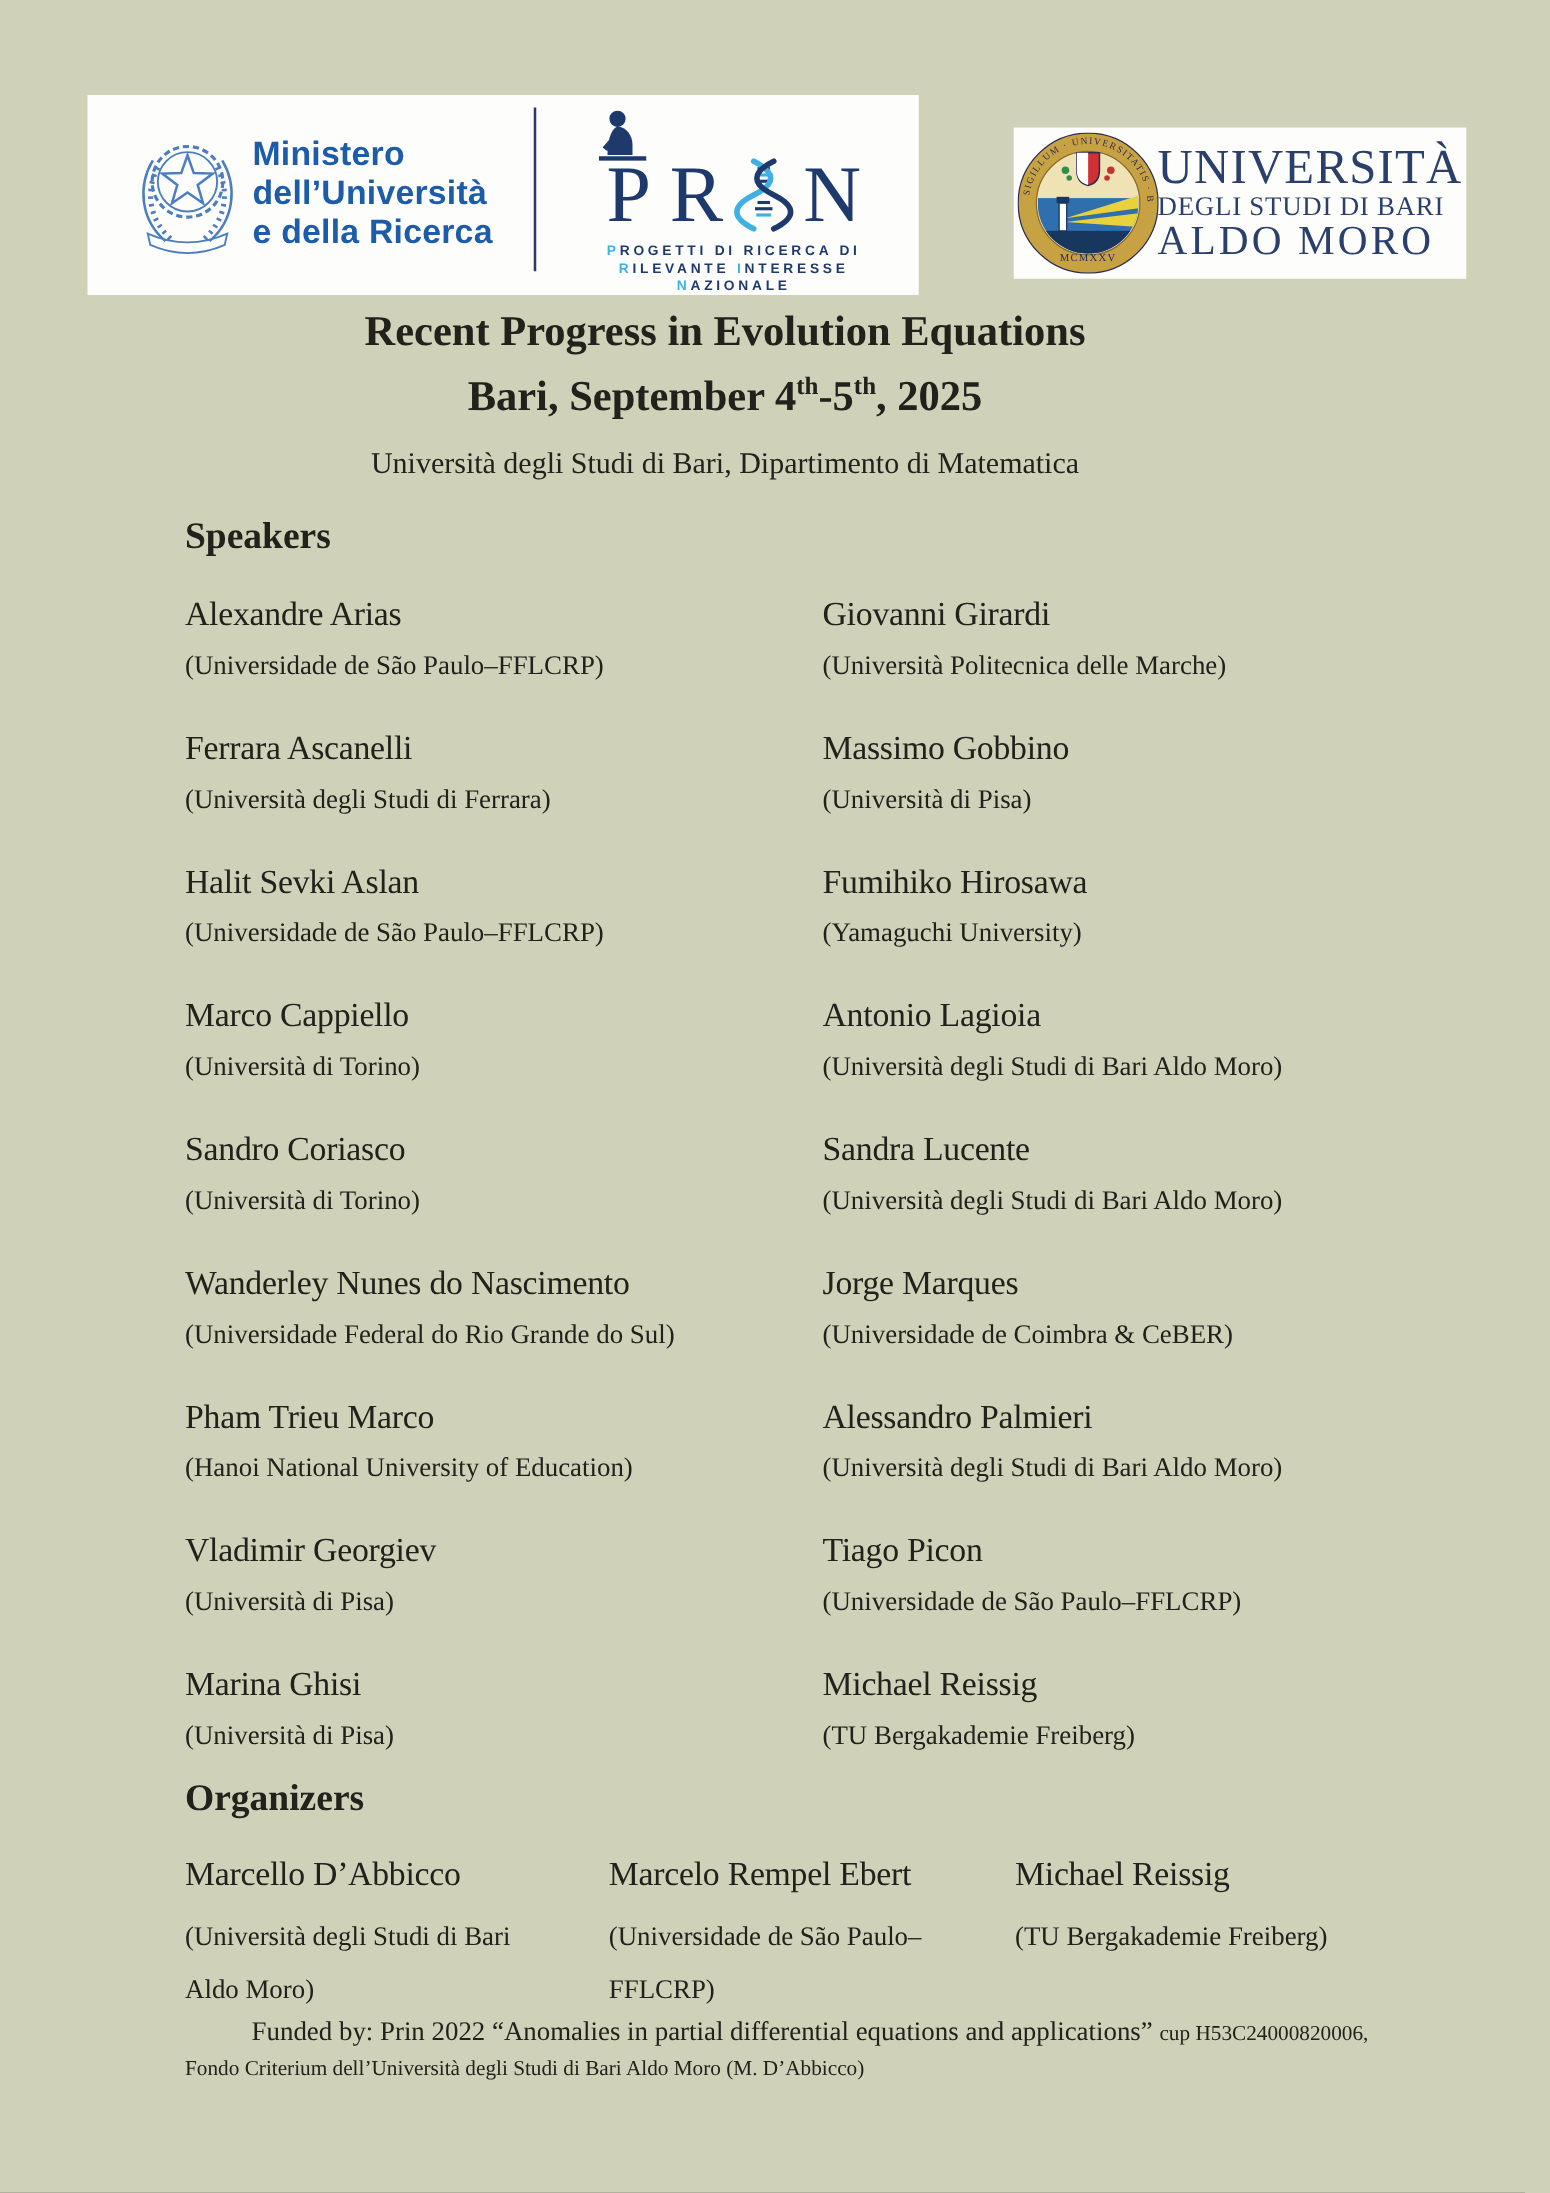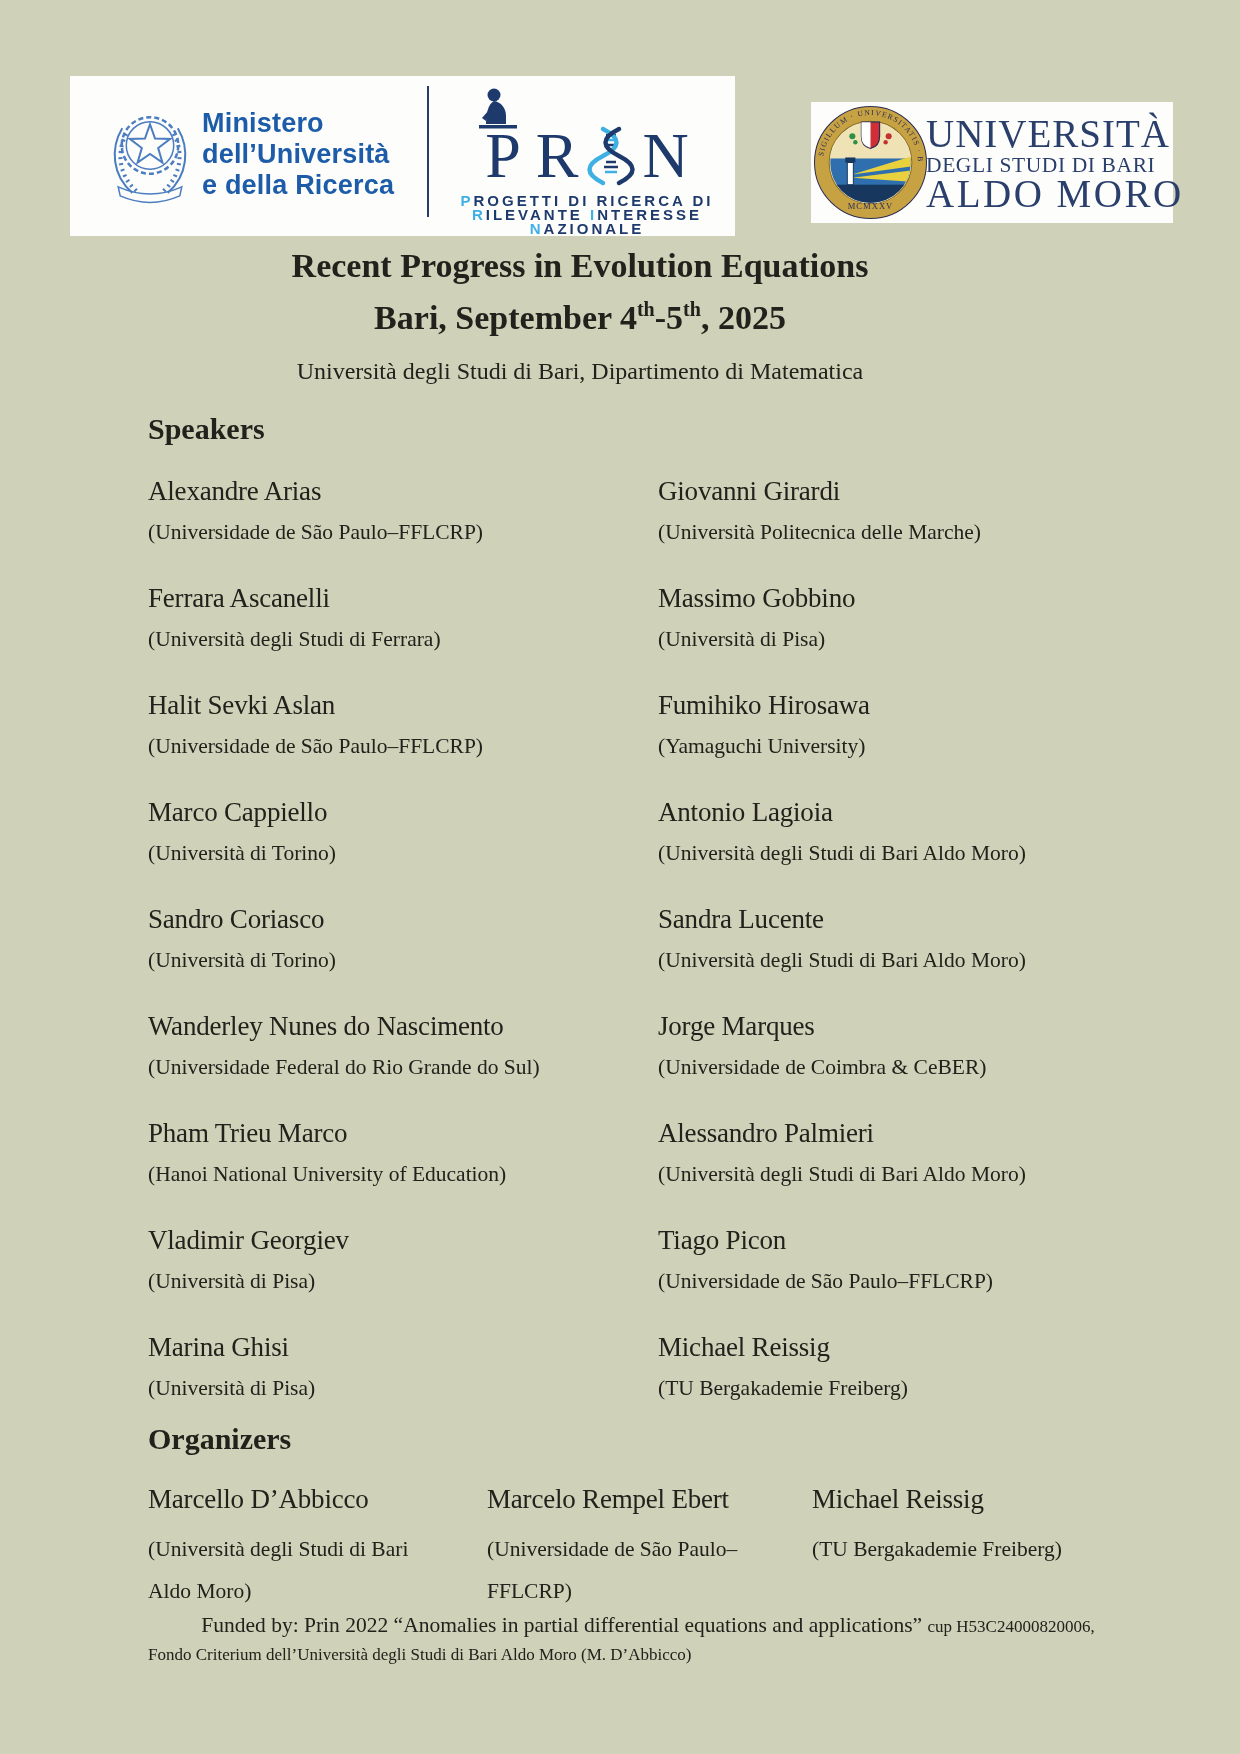--- a/index.html
+++ b/index.html
@@ -19,29 +19,29 @@
   }
   .divider { position:absolute; left:357px; top:10px; width:2px; height:131px; background:#2a3a6a; }
   .prin { position:absolute; left:383px; top:6px; width:268px; text-align:center; }
   .prin-sil { position:absolute; left:26px; top:6px; }
   .prin-letters {
     margin-top:46px; display:flex; align-items:center; justify-content:center; gap:15px;
     color:#1e3a6d; font-size:64px; line-height:56px; font-family:"Liberation Serif", serif;
   }
   .prin-cap {
     margin-top:10px; font-family:"Liberation Sans", sans-serif; font-weight:bold;
-    font-size:15px; letter-spacing:3px; color:#1e3a6d; line-height:14px;
+    font-size:11px; letter-spacing:3px; color:#1e3a6d; line-height:14px;
   }
   .cap-init { color:#3fb0e4; }
   .logo-box2 { position:absolute; left:811px; top:102px; width:362px; height:121px; background:#fdfdfb; }
   .seal { position:absolute; left:3px; top:4px; }
   .uniba-text { position:absolute; left:115px; top:12px; color:#2b3f6d; white-space:nowrap; }
   .uniba-l1 { font-size:39px; line-height:40px; letter-spacing:1px; }
   .uniba-l2 { font-size:21.5px; line-height:23px; letter-spacing:0.6px; }
-  .uniba-l3 { font-size:39px; line-height:33px; letter-spacing:2.5px; }
+  .uniba-l3 { font-size:33px; line-height:33px; letter-spacing:2.5px; }
   
   .center-col { position:absolute; left:0; width:1160px; text-align:center; }
   .title-block { top:240px; font-weight:bold; font-size:34px; line-height:52px; }
   .sup { font-size:20px; position:relative; top:-13px; }
   .subtitle { top:356px; font-size:24px; line-height:30px; font-weight:normal; }
   
   .sec-heading { position:absolute; left:148px; font-size:30px; font-weight:bold; }
   .speakers-heading { top:412px; }
   .speakers-grid {
     position:absolute; left:148px; top:476px;

